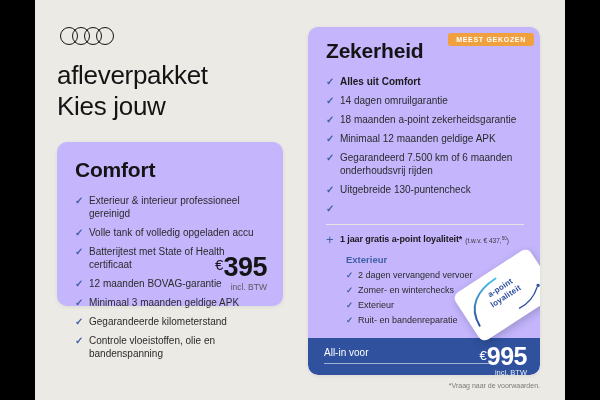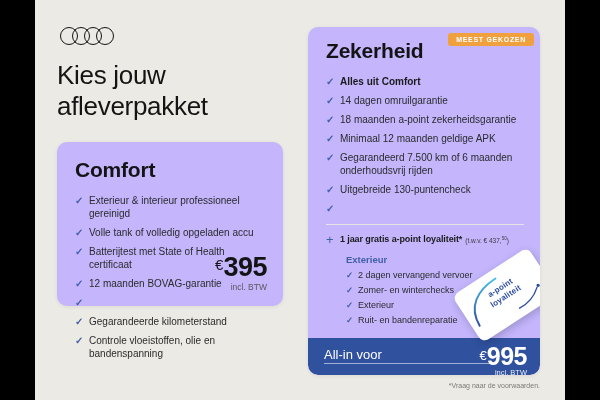--- a/index.html
+++ b/index.html
@@ -56,21 +56,21 @@
   .loyalty-card { position:absolute; right:-10px; top:240px; width:90px; height:56px;
     background:#fff; border-radius:7px; transform:rotate(-33deg);
     box-shadow:0 3px 8px rgba(0,0,0,0.20); z-index:2; }
   .loyalty-card svg { position:absolute; inset:0; }
   .loyalty-text { position:absolute; left:0; right:0; top:15px; text-align:center;
     font-size:8px; line-height:9.5px; font-weight:700; color:#2F4FA0; letter-spacing:0.2px; }
 
   .bar { position:absolute; left:0; right:0; bottom:0; height:37px; background:#2F519E;
     border-radius:0 0 10px 10px; display:flex; justify-content:space-between;
     padding:6px 13px 0 16px; z-index:1; }
-  .bar .allin { font-size:13px; color:#fff; margin-top:3px; }
+  .bar .allin { font-size:10px; color:#fff; margin-top:3px; }
   .bar .bar-line { position:absolute; left:16px; top:25px; width:172px; height:1px; background:rgba(255,255,255,0.55); }
   .bar .price { text-align:right; color:#fff; margin-top:-2px; }
   .bar .price .cur { font-size:13px; font-weight:500; vertical-align:5px; }
   .bar .price .amt { font-size:25px; font-weight:700; letter-spacing:-0.5px; }
   .bar .price .note { font-size:7.5px; color:rgba(255,255,255,0.9); margin-top:-3px; }
 
   .footnote { position:absolute; right:25px; top:382px; font-size:7px; color:#7a7a74; }
 </style>
 </head>
 <body>
@@ -82,22 +82,22 @@
   <div class="content">
 
     <div class="logo">
       <span class="ring"></span>
       <span class="ring"></span>
       <span class="ring"></span>
       <span class="ring"></span>
     </div>
 
     <div class="page-title">
+      <div>afleverpakket</div>
       <div>Kies jouw</div>
-      <div>afleverpakket</div>
     </div>
 
     <div class="card comfort">
       <h2 class="card-title">Comfort</h2>
       <ul class="checklist">
         <li>
             <span class="chk">✓</span>
             <span class="lbl">Exterieur &amp; interieur professioneel gereinigd</span>
           </li>
         <li>
@@ -107,20 +107,21 @@
         <li>
             <span class="chk">✓</span>
             <span class="lbl">Batterijtest met State of Health certificaat</span>
           </li>
         <li>
             <span class="chk">✓</span>
             <span class="lbl">12 maanden BOVAG-garantie</span>
           </li>
         <li>
             <span class="chk">✓</span>
+            <span class="lbl">Minimaal 3 maanden geldige APK</span>
           </li>
         <li>
             <span class="chk">✓</span>
             <span class="lbl">Gegarandeerde kilometerstand</span>
           </li>
         <li>
             <span class="chk">✓</span>
             <span class="lbl">Controle vloeistoffen, olie en bandenspanning</span>
           </li>
       </ul>

